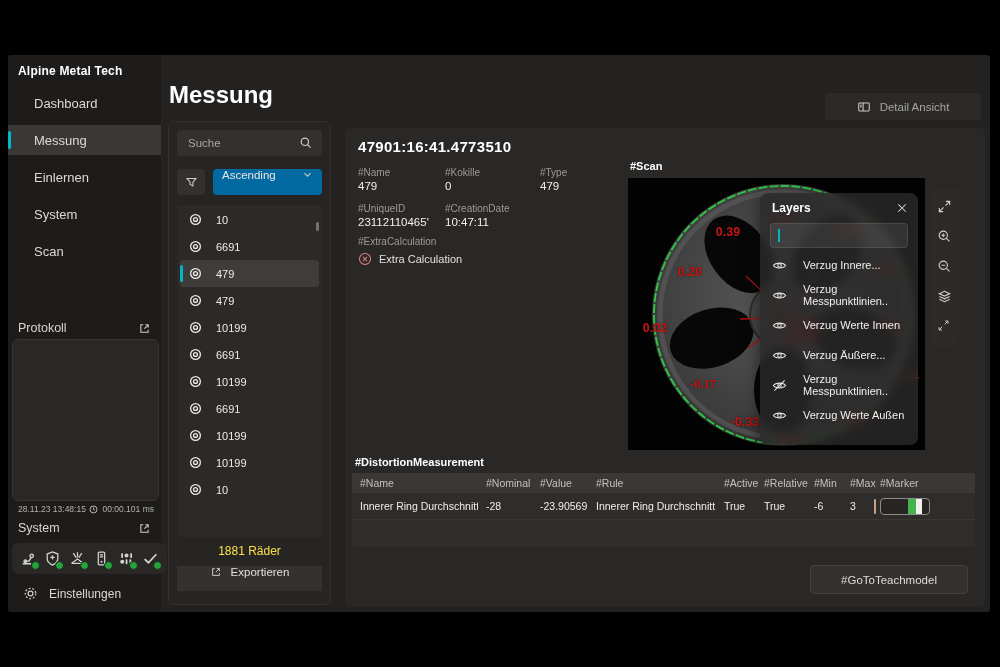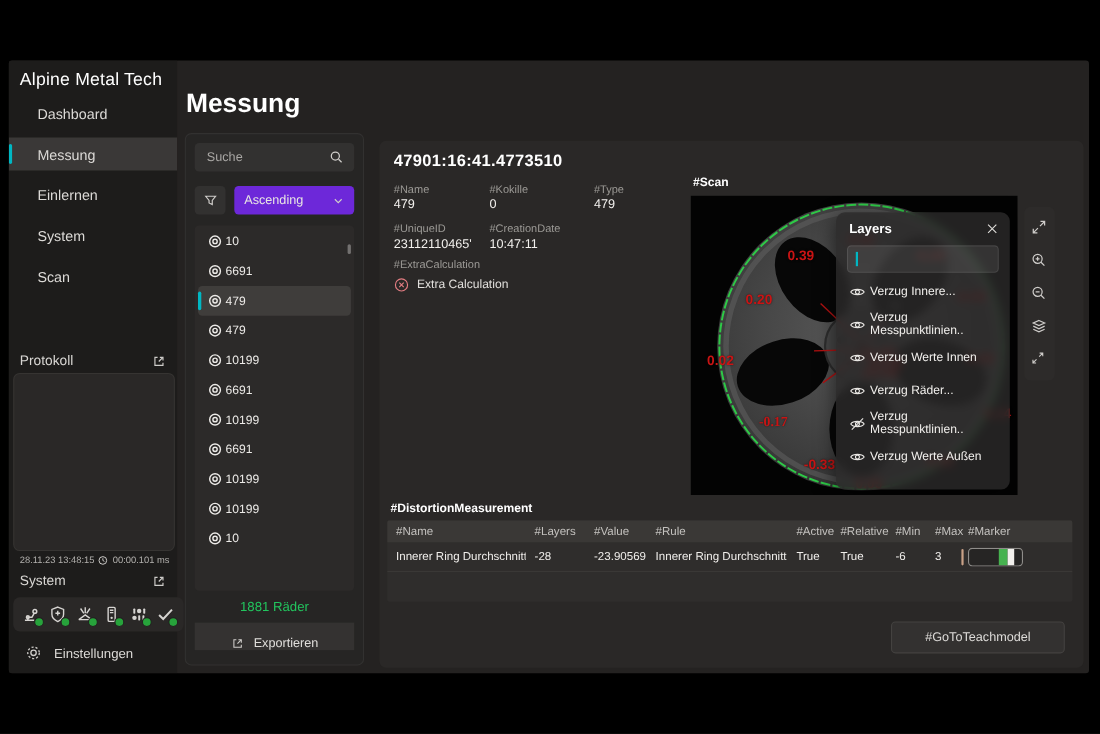--- a/index.html
+++ b/index.html
@@ -2,21 +2,21 @@
 <html><head>
 <meta charset="utf-8">
 <style>
   html,body{margin:0;padding:0}
   body{width:1000px;height:667px;background:#000;position:relative;overflow:hidden;
        font-family:"Liberation Sans",sans-serif;color:#e8e6e3;-webkit-font-smoothing:antialiased}
   .window{position:absolute;left:8px;top:55px;width:982px;height:557px;background:#242221;border-radius:3px;overflow:hidden}
 
   
   .sidebar{position:absolute;left:0;top:0;width:153px;height:100%;background:#1d1c1b}
-  .app-title{padding:9px 0 0 10px;font-size:16px;font-weight:normal;color:#fff;letter-spacing:.2px}
+  .app-title{padding:9px 0 0 10px;font-size:12px;font-weight:bold;color:#fff;letter-spacing:.2px}
   .nav{position:absolute;top:33px;left:0;right:0}
   .nav-item{position:relative;display:flex;align-items:center;gap:11px;height:30px;padding-left:15px;
             font-size:13px;color:#dcdad7;margin-bottom:7px;cursor:default}
   .nav-item.selected{background:#3a3837}
   .nav-item.selected::before{content:"";position:absolute;left:0;top:6px;bottom:6px;width:3px;border-radius:2px;background:#00b7c3}
   .icon{flex:none;display:inline-block;color:#cfcdca}
   .side-head{position:absolute;left:10px;right:10px;display:flex;justify-content:space-between;align-items:center;
              font-size:12.5px;color:#d8d6d3}
   .proto-box{position:absolute;top:284px;left:4px;width:145px;height:160px;background:#2a2827;border:1px solid #363432;border-radius:6px}
   .proto-meta{position:absolute;top:449px;left:10px;right:7px;display:flex;justify-content:space-between;align-items:flex-end;
@@ -32,29 +32,29 @@
   
   .page-title{position:absolute;left:161px;top:26px;font-size:24px;font-weight:600;color:#fff}
   .list-panel{position:absolute;left:160px;top:66px;width:163px;height:484px;background:#262524;border:1px solid #323130;
               border-radius:6px;box-sizing:border-box;padding:8px}
   .search-box{height:26px;background:#323130;border-radius:4px;display:flex;align-items:center;padding:0 9px;color:#a9a7a4}
   .search-box input{flex:1;min-width:0;background:none;border:none;outline:none;color:#e8e6e3;font-size:11.5px;
                     font-family:"Liberation Sans",sans-serif}
   .search-box input::placeholder{color:#a9a7a4}
   .filter-row{display:flex;gap:8px;margin-top:13px}
   .funnel-btn{width:28px;height:26px;background:#323130;border-radius:4px;display:flex;align-items:center;justify-content:center;color:#d5d3d0}
-  .sort-dd{flex:1;height:26px;background:#6d28d9;border-radius:4px;display:flex;align-items:center;justify-content:space-between;
+  .sort-dd{flex:1;height:26px;background:#0369a1;border-radius:4px;display:flex;justify-content:space-between;
            padding:0 9px;font-size:11.5px;color:#e8e6e3}
   .items-box{position:relative;margin-top:10px;background:#2c2a29;border-radius:4px;height:331px;overflow:hidden;padding-top:1px}
-  .list-item{position:relative;display:flex;align-items:center;gap:3px;height:27px;padding-left:12px;font-size:11px;color:#edebе8;color:#edebe8}
+  .list-item{position:relative;display:flex;align-items:center;gap:14px;height:27px;padding-left:12px;font-size:11px;color:#edebе8;color:#edebe8}
   .list-item.selected{background:#3f3d3b;border-radius:4px;margin:0 3px;padding-left:9px}
   .list-item.selected::before{content:"";position:absolute;left:0;top:5px;bottom:5px;width:3px;border-radius:2px;background:#00b7c3}
   .scroll-dot{position:absolute;right:3px;top:17px;width:3px;height:9px;border-radius:2px;background:#737170}
-  .count-label{margin-top:7px;text-align:center;font-size:12px;color:#22c55e}
-  .export-btn{margin-top:8px;height:25px;background:#343231;border-radius:0;display:flex;align-items:flex-end;justify-content:center;
+  .count-label{margin-top:7px;text-align:center;font-size:12px;color:#fde047}
+  .export-btn{margin-top:8px;height:25px;background:#343231;border-radius:0;display:flex;align-items:flex-start;justify-content:center;
               gap:9px;font-size:11.5px;color:#e0dedb}
 
   
   .detail-btn{position:absolute;left:817px;top:38px;width:156px;height:27px;background:#2b2a28;border-radius:3px;
               display:flex;align-items:center;justify-content:center;gap:9px;font-size:11.5px;color:#a7a5a2}
 
   
   .main-panel{position:absolute;left:337px;top:73px;width:640px;height:479px;background:#2a2827;border-radius:6px}
   .detail-title{position:absolute;left:13px;top:10px;font-size:15px;font-weight:bold;color:#fff;letter-spacing:.3px}
   .field{position:absolute}
@@ -68,21 +68,21 @@
             color:#c91414;white-space:nowrap;text-shadow:0 0 2px rgba(0,0,0,.6)}
 
   .layers-panel{position:absolute;left:132px;top:15px;width:158px;height:252px;z-index:3;border-radius:8px;
                 background:rgba(43,42,41,.82);backdrop-filter:blur(4px);box-shadow:0 6px 18px rgba(0,0,0,.55)}
   .layers-head{display:flex;align-items:center;justify-content:space-between;padding:8px 10px 2px 12px}
   .layers-title{font-size:12px;font-weight:bold;color:#fff}
   .layers-close{color:#dcdad7;width:12px;height:12px}
   .layers-search{margin:6px 10px 2px 10px;height:23px;background:rgba(255,255,255,.08);border:1px solid rgba(255,255,255,.10);
                  border-radius:4px;display:flex;align-items:center;padding:0 7px}
   .caret{width:2px;height:13px;background:#00b7c3}
-  .layer-row{display:flex;align-items:center;gap:4px;height:30px;padding:0 12px;font-size:11px;color:#f2f0ed}
+  .layer-row{display:flex;align-items:center;gap:16px;height:30px;padding:0 12px;font-size:11px;color:#f2f0ed}
   .layer-row .eye-off-icon{display:none}
   .layer-row.layer-hidden .eye-off-icon{display:inline-block}
 
   .scan-toolbar{position:absolute;left:586px;top:60px;width:28px;height:158px;background:#2d2b2a;border-radius:6px;
                 display:flex;flex-direction:column;align-items:center;justify-content:space-around;color:#b8b6b3;padding:4px 0;box-sizing:border-box}
   .tool-btn{width:16px;height:16px}
 
   .dm-heading{position:absolute;left:10px;top:328px;font-size:11px;font-weight:bold;color:#fff}
   .dm-table{position:absolute;left:7px;top:345px;width:623px;height:74px;background:#2f2d2c;border-radius:2px;overflow:hidden}
   .dm-grid{display:grid;grid-template-columns:126px 54px 56px 128px 40px 50px 36px 30px 1fr;align-items:center}
@@ -222,20 +222,30 @@
         <svg width="15" height="15" viewBox="0 0 16 16" fill="none" stroke="currentColor" stroke-width="1.3">
           <circle cx="8" cy="8" r="2.6"></circle>
             <circle cx="8" cy="8" r="5.6" stroke-dasharray="2.1 1.85"></circle>
         </svg>
       </span>
       <span>Einstellungen</span>
     </div>
   </div>
 
   <div class="page-title">Messung</div>
+  <div class="detail-btn">
+    <span class="icon">
+      <svg width="14" height="14" viewBox="0 0 16 16" fill="none" stroke="currentColor" stroke-width="1.2">
+        <rect x="2" y="3.5" width="12" height="9" rx="1"></rect>
+          <path d="M7 3.5v9"></path>
+          <path d="M3.5 6h2M3.5 8h2"></path>
+      </svg>
+    </span>
+    <span>Detail Ansicht</span>
+  </div>
 
   <div class="list-panel">
     <div class="search-box">
       <input type="text" placeholder="Suche" style="">
       <span class="icon">
         <svg width="14" height="14" viewBox="0 0 16 16" fill="none" stroke="currentColor" stroke-width="1.3">
           <circle cx="6.7" cy="6.7" r="4.2"></circle>
             <path d="m10 10 3.2 3.2"></path>
         </svg>
       </span>
@@ -545,21 +555,21 @@
               <span>Verzug Werte Innen</span>
             </div>
             <div class="layer-row">
               <span class="icon eye-on-icon">
                 <svg width="15" height="15" viewBox="0 0 16 16" fill="none" stroke="#e8e6e3" stroke-width="1.1">
                   <path d="M1.5 8C3.8 4.6 12.2 4.6 14.5 8 12.2 11.4 3.8 11.4 1.5 8Z"></path>
                   <circle cx="8" cy="8" r="1.9"></circle>
                 </svg>
               </span>
 
-              <span>Verzug Räder...</span>
+              <span>Verzug Äußere...</span>
             </div>
             <div class="layer-row layer-hidden">
 
               <span class="icon eye-off-icon">
                 <svg width="15" height="15" viewBox="0 0 16 16" fill="none" stroke="#e8e6e3" stroke-width="1.1">
                   <path d="M1.5 8C3.8 4.6 12.2 4.6 14.5 8 12.2 11.4 3.8 11.4 1.5 8Z"></path>
                   <circle cx="8" cy="8" r="1.9"></circle>
                   <path d="m2.5 13.5 11-11"></path>
                 </svg>
               </span>
@@ -608,21 +618,21 @@
         <svg width="13" height="13" viewBox="0 0 16 16" fill="none" stroke="currentColor" stroke-width="1.2">
           <path d="M10 2.5h3.5V6M6 13.5H2.5V10M13.5 2.5 9.5 6.5M2.5 13.5l4-4"></path>
         </svg>
       </span>
     </div>
 
     <div class="dm-heading">#DistortionMeasurement</div>
     <div class="dm-table">
       <div class="dm-grid dm-header">
         <div>#Name</div>
-        <div>#Layers</div>
+        <div>#Nominal</div>
         <div>#Value</div>
         <div>#Rule</div>
         <div>#Active</div>
         <div>#Relative</div>
         <div>#Min</div>
         <div>#Max</div>
         <div>#Marker</div>
       </div>
       <div class="dm-grid dm-row">
         <div>Innerer Ring Durchschnitt</div>

